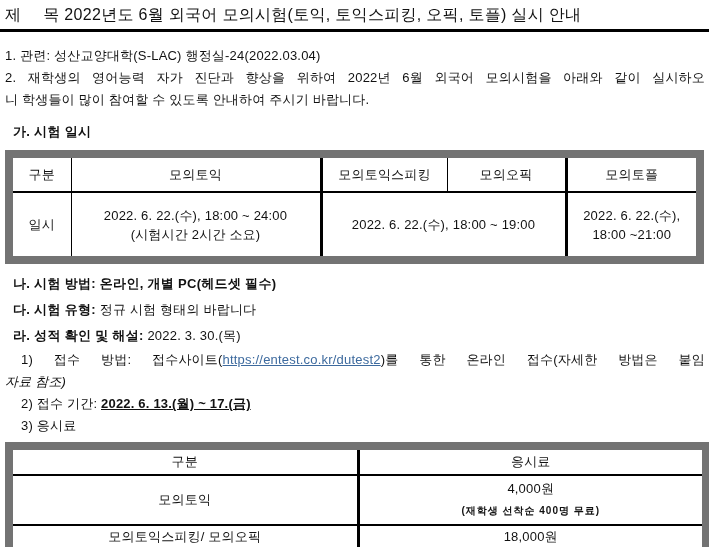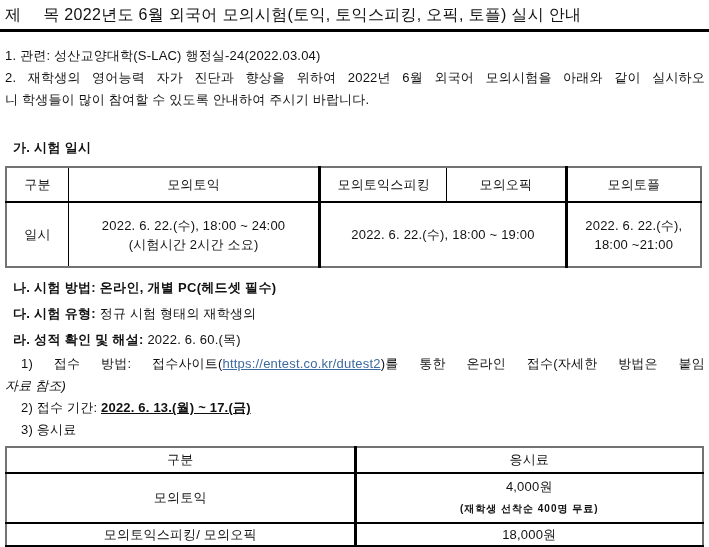--- a/index.html
+++ b/index.html
@@ -13,38 +13,38 @@
              font-size:16px;letter-spacing:.3px;white-space:nowrap;}
   .subject-gap{display:inline-block;width:22px;}
 
   
   .para{margin:0 4px 0 5px;line-height:22px;letter-spacing:.2px;}
   .para.first{margin-top:13px;}
   .just{text-align:justify;text-align-last:justify;}
 
   
   .h1{font-weight:bold;margin-left:13px;line-height:26px;letter-spacing:.3px;}
-  .h1.ga{margin-top:24px;margin-bottom:5px;}
+  .h1.ga{margin-top:8px;margin-bottom:5px;}
   .h1.na{margin-top:7px;}
   .h1 .plain{font-weight:normal;letter-spacing:.2px;}
 
   .item{margin-left:21px;line-height:22px;letter-spacing:.2px;}
   .item.cont{margin-left:5px;font-style:italic;}
   .item.just{margin-right:4px;}
 
   a.doc-link{text-decoration:underline;cursor:pointer;}
   .date-strong{font-weight:bold;text-decoration:underline;}
 
   
   table{border-collapse:collapse;table-layout:fixed;margin-left:5px;
         width:697px;font-size:13px;color:#111;}
   th,td{border:1px solid #000;text-align:center;vertical-align:middle;
         font-weight:normal;padding:0 2px;letter-spacing:.2px;}
   table.t1{margin-top:0;}
-  table.t1, table.t2{border:2px solid #737373;}
+  table.t1, table.t2{border:8px solid #737373;}
   .t1 tr.hdr th{height:33px;border-bottom:2px solid #000;}
   .t1 tr.data td{height:63px;}
   .bl-thick{border-left:3px solid #000 !important;}
   .two-line{line-height:19px;}
 
   table.t2{margin-top:5px;border-bottom:3px solid #000;}
   .t2 th{height:24px;border-bottom:2px solid #000;}
   .t2 td{border-top:2px solid #000;}
   .t2 tr.r1 td{height:48px;}
   .t2 tr.r2 td{height:21px;}
@@ -96,24 +96,24 @@
           <div>2022. 6. 22.(수),</div>
           <div>18:00 ~21:00</div>
         </div>
       </td>
     </tr>
   </tbody>
     </table>
 
   <div class="h1 na">나. 시험 방법: 온라인, 개별 PC(헤드셋 필수)</div>
   <div class="h1">
-    <span>다. 시험 유형:</span><span class="plain"> 정규 시험 형태의 재학생의</span>
+    <span>다. 시험 유형:</span><span class="plain"> 정규 시험 형태의 바랍니다</span>
   </div>
   <div class="h1">
-    <span>라. 성적 확인 및 해설:</span><span class="plain"> 2022. 6. 60.(목)</span>
+    <span>라. 성적 확인 및 해설:</span><span class="plain"> 2022. 3. 30.(목)</span>
   </div>
 
   <div class="item just">
     <span>1) 접수 방법: 접수사이트(</span><a class="doc-link" style="color:#3d6a9e">https://entest.co.kr/dutest2</a><span>)를 통한 온라인 접수(자세한 방법은 붙임</span>
   </div>
   <div class="item cont">자료 참조)</div>
   <div class="item">
     <span>2) 접수 기간: </span><span class="date-strong">2022. 6. 13.(월) ~ 17.(금)</span>
   </div>
   <div class="item">3) 응시료</div>

